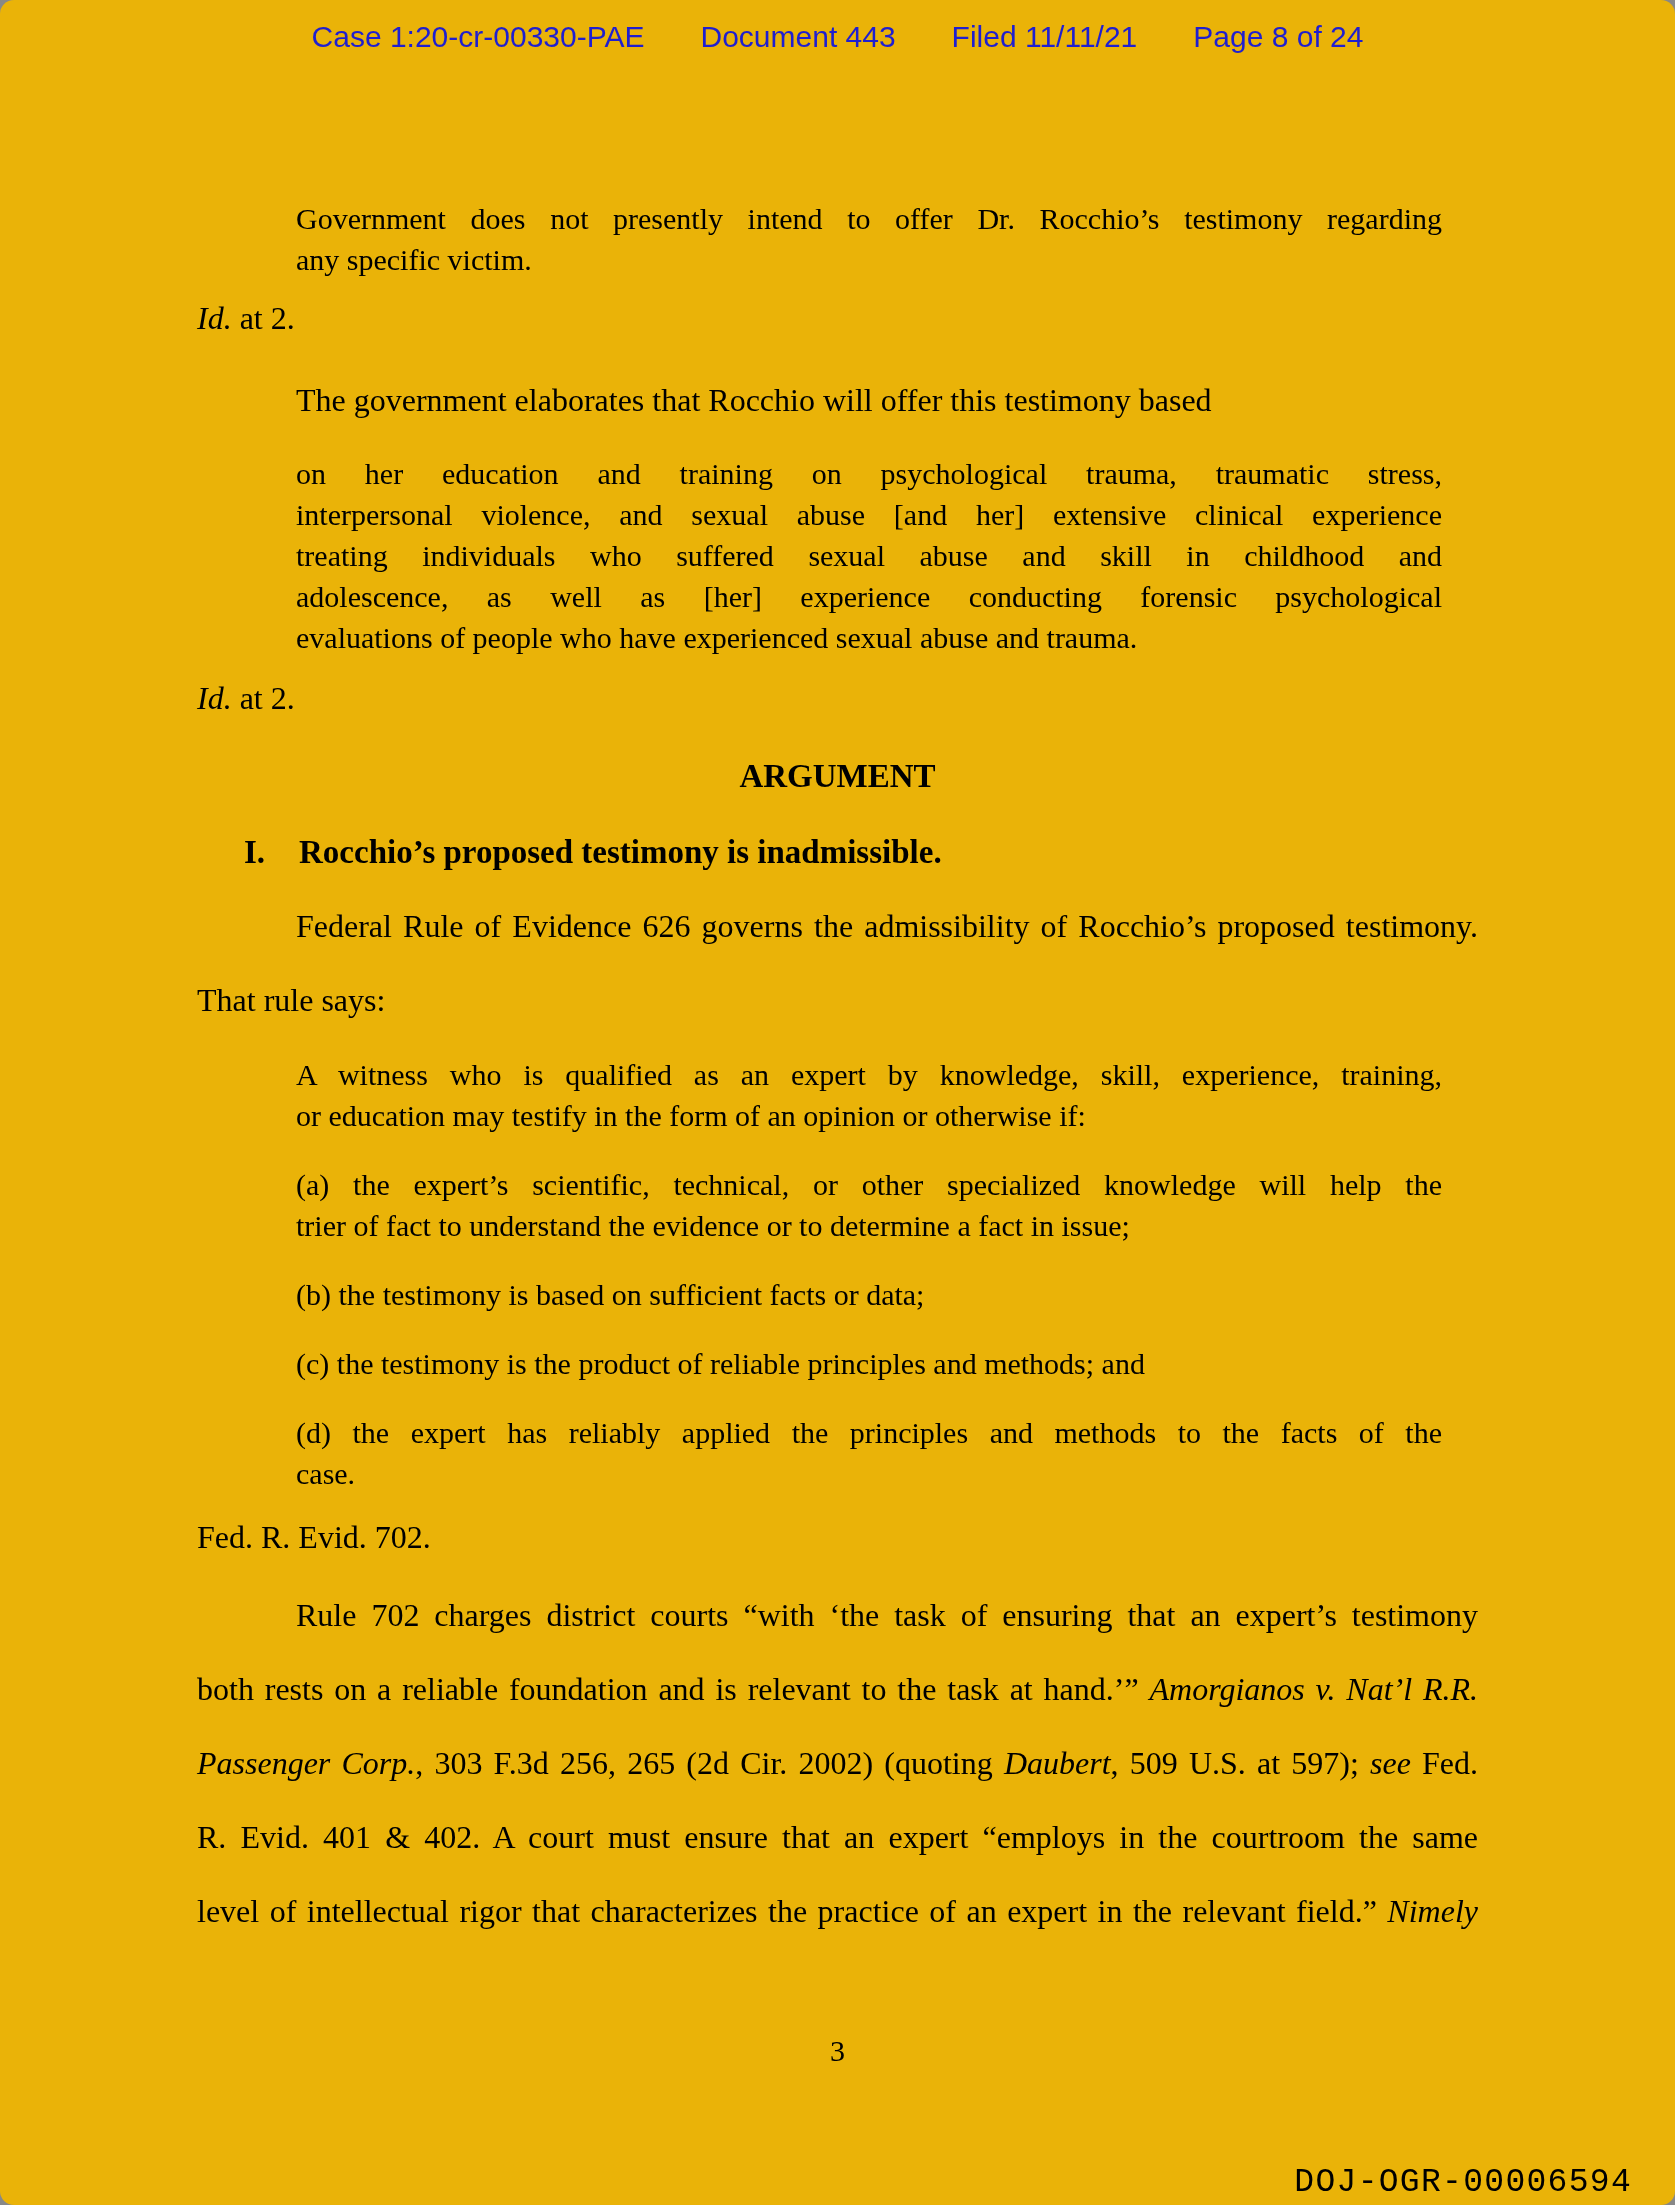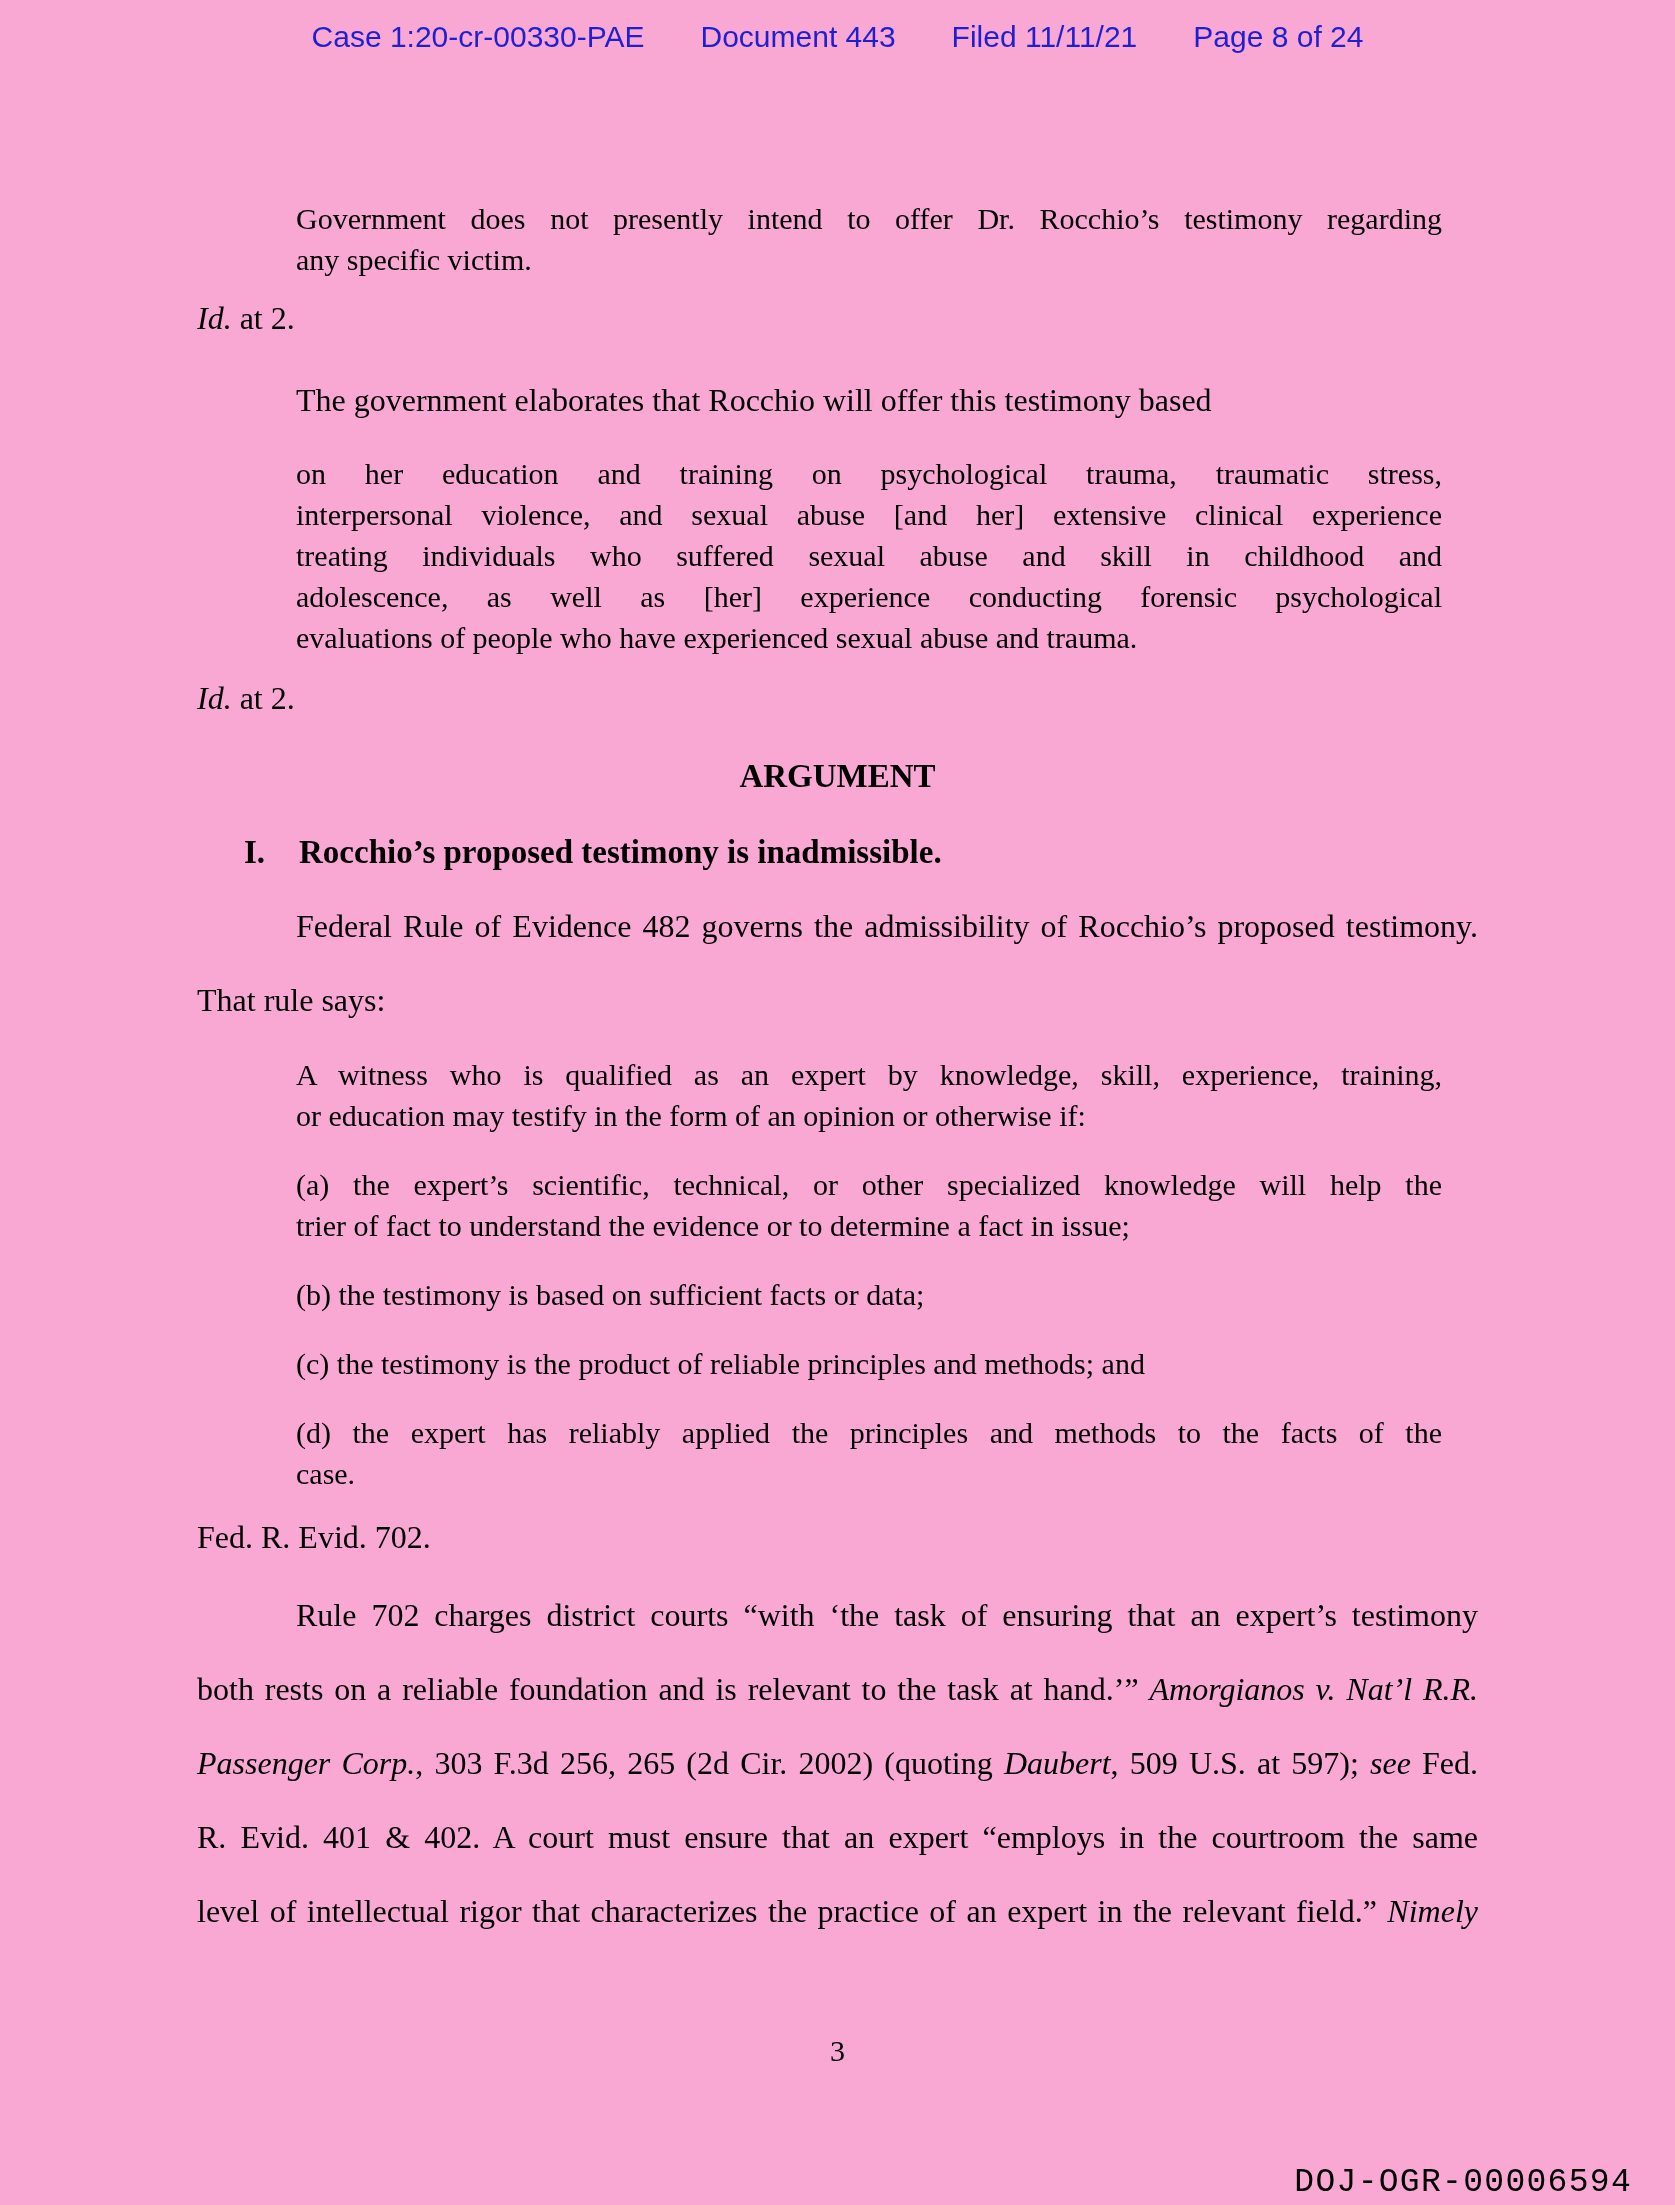--- a/index.html
+++ b/index.html
@@ -1,24 +1,25 @@
 <!DOCTYPE html>
 <html style="font-size:10.5px"><head>
 <meta charset="utf-8">
 <style>
   html,body { margin:0; padding:0; background:#888; }
   .page {
     position: relative;
     width: 1675px;
     height: 2205px;
     margin: 0 auto;
-    background: #f9a8d4;
+    background: #eab308;
     overflow: hidden;
     font-family: "Liberation Serif", "DejaVu Serif", serif;
     color: #000000;
+    border-radius: 14px;
   }
   
   .stamp {
     position: absolute;
     top: 20px;
     left: 0;
     right: 0;
     display: flex;
     justify-content: center;
     gap: 56px;
@@ -121,21 +122,21 @@
         <div class="line"><i>Id.</i><span> at 2.</span></div>
       </div>
 
     <div class="arg m-arg">ARGUMENT</div>
 
     <div class="sec m-sec">
       <span class="secnum">I.</span><span>Rocchio’s proposed testimony is inadmissible.</span>
     </div>
 
     <div class="p ind jl m-para2">
-        <div class="line"><span>Federal Rule of Evidence 482 governs the admissibility of Rocchio’s proposed testimony.</span></div>
+        <div class="line"><span>Federal Rule of Evidence 626 governs the admissibility of Rocchio’s proposed testimony.</span></div>
         <div class="line"><span>That rule says:</span></div>
       </div>
 
     <div class="bq jl m-q3">
         <div class="line"><span>A witness who is qualified as an expert by knowledge, skill, experience, training,</span></div>
         <div class="line"><span>or education may testify in the form of an opinion or otherwise if:</span></div>
       </div>
 
     <div class="bq jl m-q4">
         <div class="line"><span>(a) the expert’s scientific, technical, or other specialized knowledge will help the</span></div>

